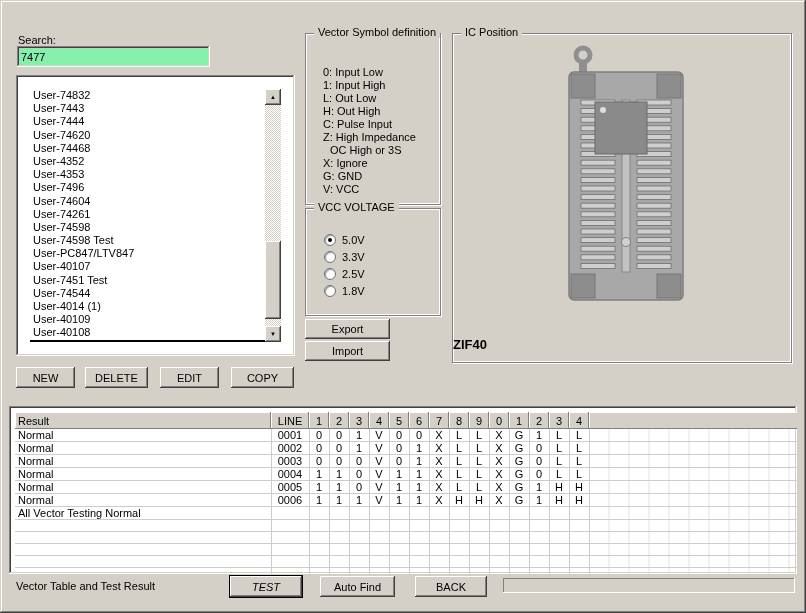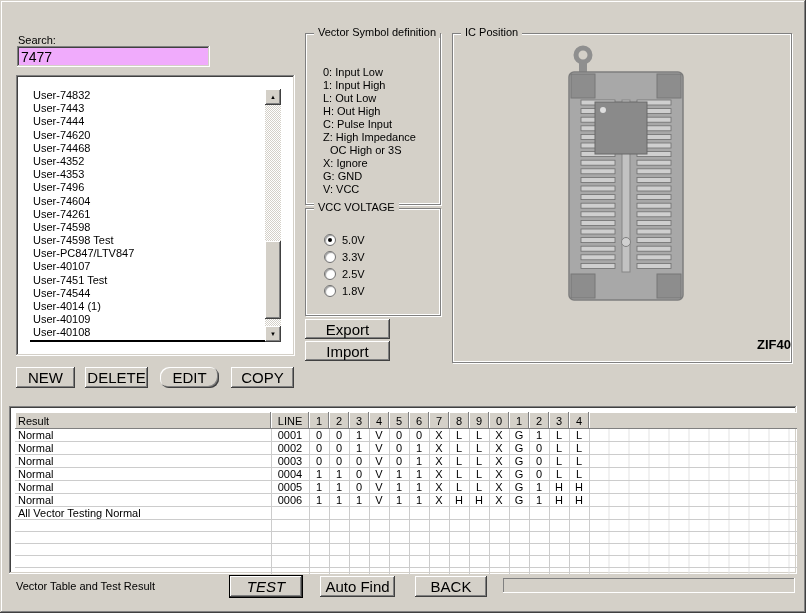--- a/index.html
+++ b/index.html
@@ -25,21 +25,21 @@
   .close-btn {
     width:16px; height:14px; background:#d4d0c8; cursor:default;
     display:flex; align-items:center; justify-content:center;
     box-shadow: inset -1px -1px 0 #404040, inset 1px 1px 0 #fff,
                 inset -2px -2px 0 #808080, inset 2px 2px 0 #d4d0c8;
     font-size:9px; line-height:1; font-weight:bold;
   }
   
   .btn {
     position:absolute; background:#d4d0c8; text-align:center;
-    font-family:"Liberation Sans","DejaVu Sans",sans-serif; font-size:15px;
+    font-family:"Liberation Sans","DejaVu Sans",sans-serif; font-size:11px;
     box-shadow: inset -1px -1px 0 #404040, inset 1px 1px 0 #fff,
                 inset -2px -2px 0 #808080, inset 2px 2px 0 #d4d0c8;
     display:flex; align-items:center; justify-content:center; cursor:default;
   }
   .btn.default {
     box-shadow: 0 0 0 1px #000,
                 inset -1px -1px 0 #404040, inset 1px 1px 0 #fff,
                 inset -2px -2px 0 #808080, inset 2px 2px 0 #d4d0c8;
   }
   .sunken {
@@ -51,22 +51,22 @@
     position:absolute; border:1px solid #808080;
     box-shadow: inset 1px 1px 0 #fff, inset -1px -1px 0 #fff, 1px 1px 0 #fff;
   }
   .group > .group-label {
     position:absolute; top:-8px; left:8px; background:#d4d0c8; padding:0 4px; white-space:nowrap;
   }
   
   .search-label { position:absolute; left:18px; top:34px; }
   .search-input {
     position:absolute; left:17px; top:46px; width:193px; height:21px;
-    border:none; outline:none; background:#f0abfc; padding:6px 4px;
-    font-family:"Liberation Sans","DejaVu Sans",sans-serif; font-size:14px;
+    border:none; outline:none; background:#86efac; padding:6px 4px;
+    font-family:"Liberation Sans","DejaVu Sans",sans-serif; font-size:11px;
     box-shadow: inset -1px -1px 0 #fff, inset 1px 1px 0 #808080,
                 inset -2px -2px 0 #d4d0c8, inset 2px 2px 0 #404040;
   }
   
   .listbox {
     position:absolute; left:16px; top:75px; width:279px; height:281px;
     padding:14px; display:flex;
   }
   .list-items { flex:1; overflow:hidden; }
   .list-item { height:13.2px; line-height:13.2px; padding-left:3px; white-space:nowrap; overflow:hidden; }
@@ -97,21 +97,21 @@
   .radio {
     width:12px; height:12px; border-radius:50%; background:#fff;
     border:1px solid #707070; position:relative; margin-right:6px; flex:none;
     box-shadow: inset 1px 1px 1px rgba(64,64,64,.5);
   }
   .radio.checked::after {
     content:""; position:absolute; left:3px; top:3px; width:4px; height:4px;
     border-radius:50%; background:#000;
   }
   
-  .zif-label { position:absolute; left:0; right:0; top:303px; text-align:right; font-size:13px; font-weight:bold; }
+  .zif-label { position:absolute; left:0; right:0; top:303px; text-align:left; font-size:13px; font-weight:bold; }
   
   .rtable-wrap {
     position:absolute; left:9px; top:406px; width:788px; height:168px;
     padding:6px; overflow:hidden;
   }
   table.rtable { border-collapse:collapse; table-layout:fixed; width:784px; }
   .rtable th {
     height:17px; background:#d4d0c8; font-weight:normal; padding:0 3px;
     text-align:center; overflow:hidden; white-space:nowrap;
     box-shadow: inset -1px -1px 0 #808080, inset 1px 1px 0 #fff;
@@ -172,21 +172,21 @@
       </div>
       <div class="sb-thumb"></div>
       <div class="sb-btn sb-down">
         <span>▼</span>
       </div>
     </div>
   </div>
 
   <div class="btn" style="left:16px; top:367px; width:59px; height:21px;">NEW</div>
   <div class="btn" style="left:85px; top:367px; width:63px; height:21px;">DELETE</div>
-  <div class="btn" style="left:160px; top:367px; width:59px; height:21px;border-radius:9px;">EDIT</div>
+  <div class="btn" style="left:160px; top:367px; width:59px; height:21px;">EDIT</div>
   <div class="btn" style="left:231px; top:367px; width:63px; height:21px;">COPY</div>
 
   <div class="group" style="left:305px; top:33px; width:136px; height:172px;">
     <span class="group-label">Vector Symbol definition</span>
     <div class="vs-lines">
         <div class="vs-line">0: Input Low</div>
         <div class="vs-line">1: Input High</div>
         <div class="vs-line">L: Out Low</div>
         <div class="vs-line">H: Out High</div>
         <div class="vs-line">C: Pulse Input</div>

